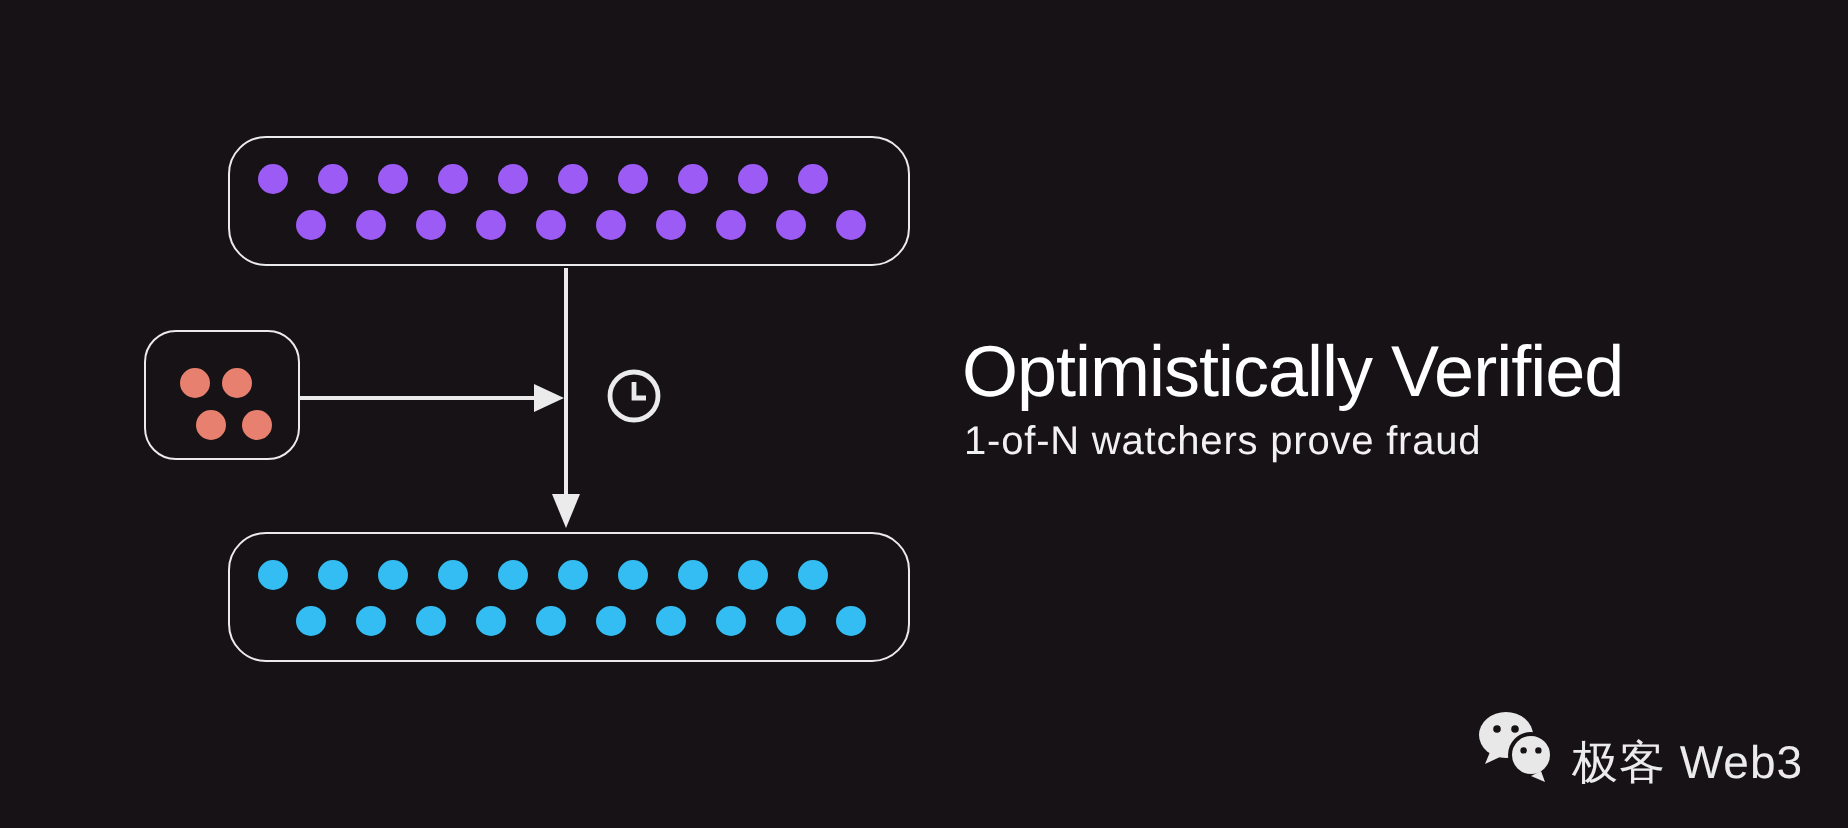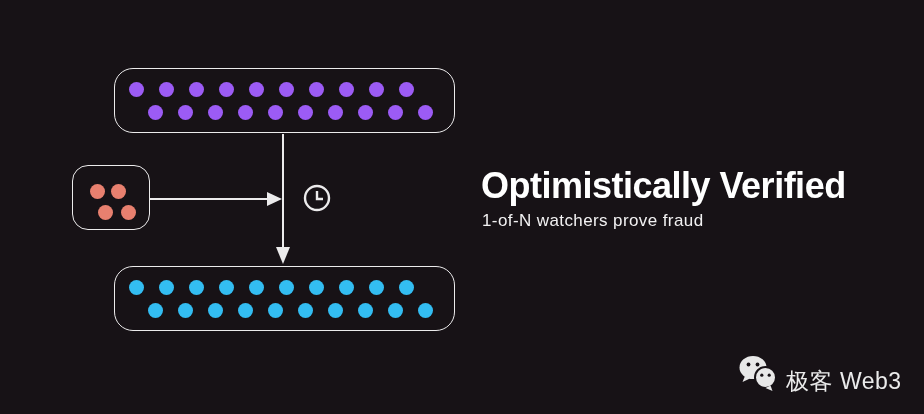--- a/index.html
+++ b/index.html
@@ -54,26 +54,26 @@
     border-top:7px solid transparent;
     border-bottom:7px solid transparent;
     border-left:15px solid #ecebec;
   }
   .clock{position:absolute; left:303px; top:184px; width:28px; height:28px;}
   
   .caption{position:absolute; left:481px; top:166px; width:420px;}
   .caption h1{
     margin:0; color:#ffffff;
     font-size:36px; line-height:40px;
-    font-weight:700; letter-spacing:-0.5px;
+    font-weight:400; letter-spacing:-0.5px;
     white-space:nowrap;
   }
   .caption p{
     margin:3px 0 0 1px; color:#f2f1f2;
-    font-size:17px; line-height:24px;
+    font-size:20px; line-height:24px;
     font-weight:400; letter-spacing:0.4px;
     white-space:nowrap;
   }
   
   .watermark{
     position:absolute; left:738px; top:350px;
     display:flex; align-items:center; gap:8px;
   }
   .watermark .wm-label{
     color:#ebebeb; font-size:23px; letter-spacing:0.5px;

